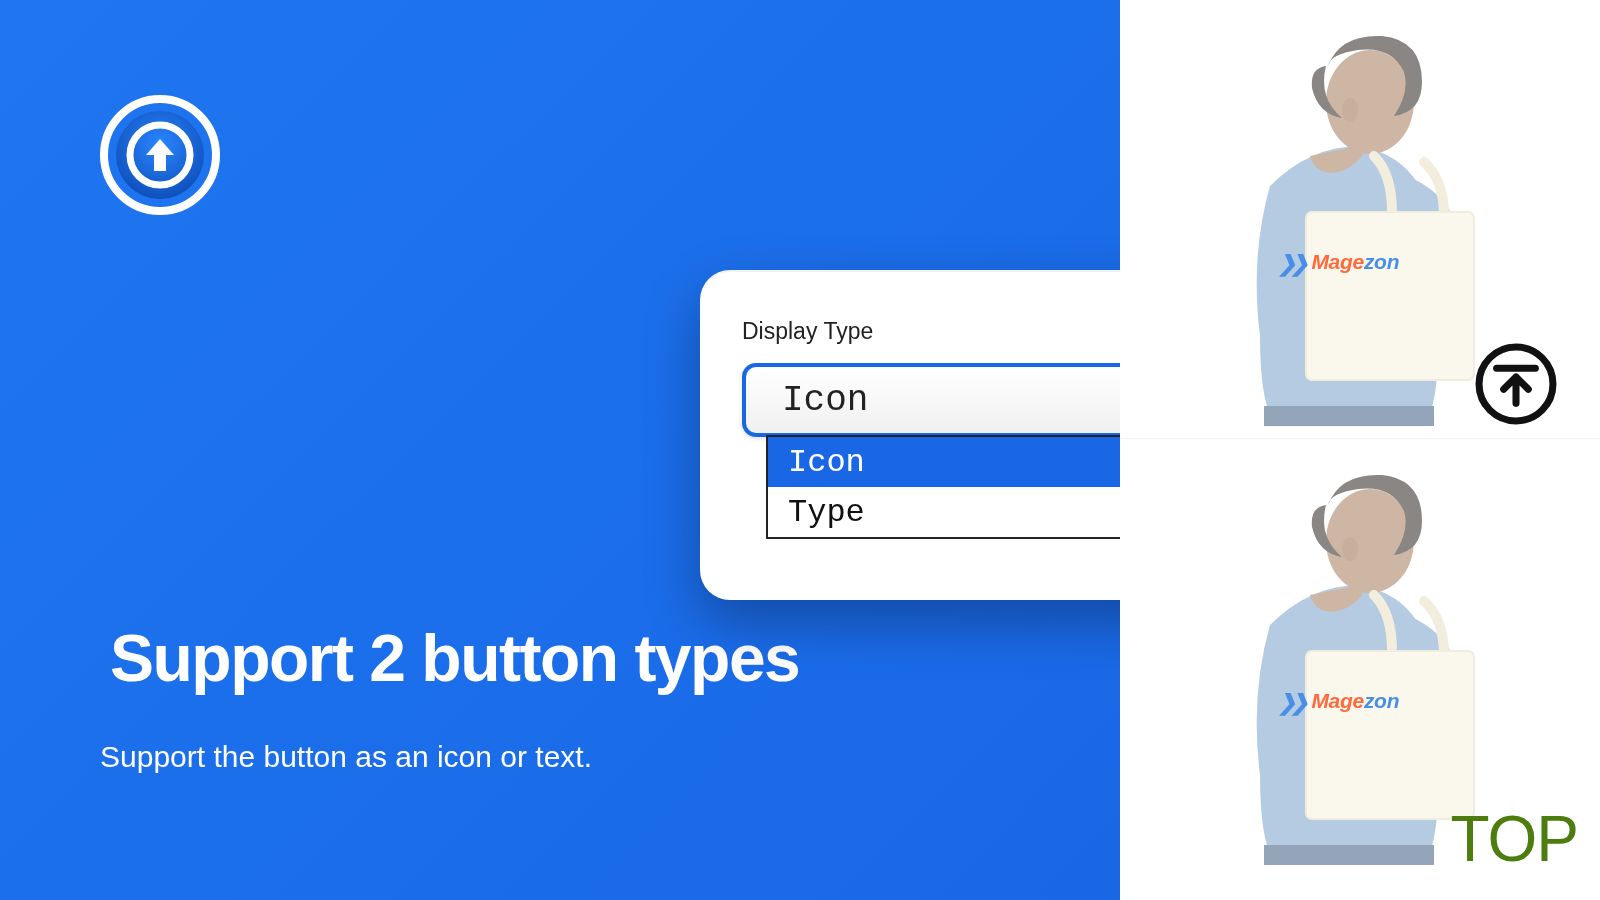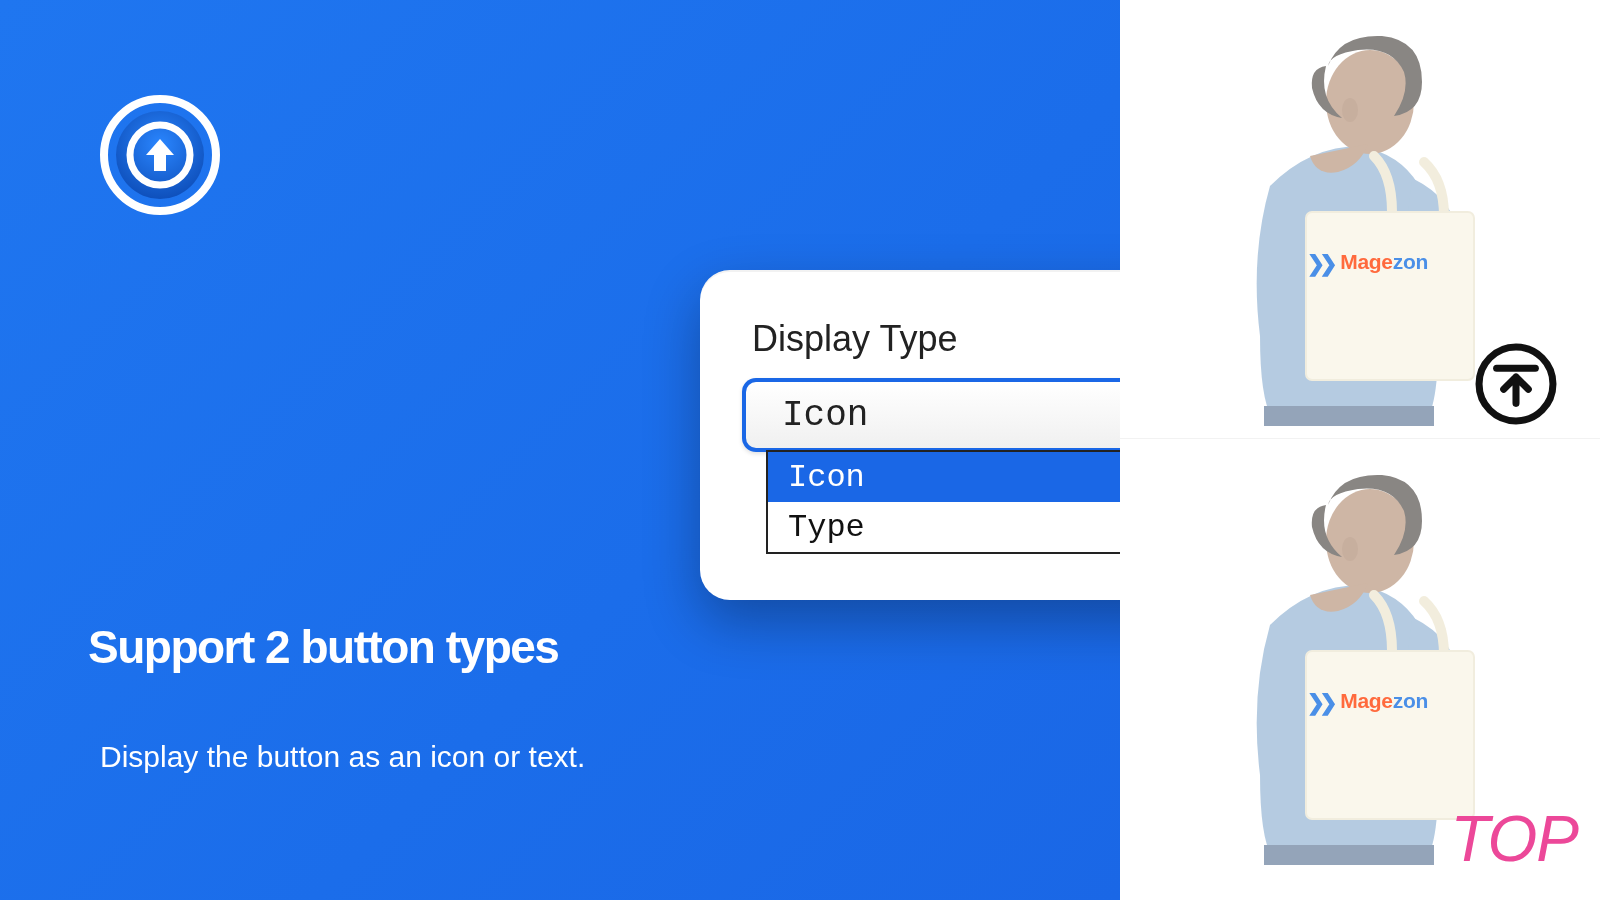--- a/index.html
+++ b/index.html
@@ -23,22 +23,22 @@
 
 .logo {
   position: absolute;
   left: 100px; top: 95px;
   width: 120px; height: 120px;
 }
 .logo svg { width: 100%; height: 100%; display: block; }
 
 .headline {
   position: absolute;
-  left: 88px; top: 620px;
-  font-size: 46px;
+  left: 110px; top: 620px;
+  font-size: 66px;
   font-weight: 800;
   letter-spacing: -1.5px;
   color: #fff;
 }
 .subline {
   position: absolute;
   left: 100px; top: 740px;
   font-size: 30px;
   font-weight: 400;
   color: #ffffff;
@@ -49,25 +49,24 @@
   position: absolute;
   left: 700px; top: 270px;
   width: 560px;
   height: 330px;
   background: #fff;
   border-radius: 30px;
   box-shadow: 0 22px 55px rgba(0,0,0,0.30), 0 2px 0 rgba(0,0,0,0.05) inset;
   padding: 48px 42px 42px 42px;
 }
 .card-label {
-  font-size: 36px;
+  font-size: 23px;
   color: #222;
   font-weight: 400;
   margin-bottom: 18px;
-  margin-left: 10px;
 }
 .select-box {
   position: relative;
   width: 100%;
   height: 74px;
   border: 4px solid #1a67e6;
   border-right: none;
   border-radius: 14px 0 0 14px;
   background: linear-gradient(#ffffff, #f0f0f0);
   display: flex;
@@ -122,24 +121,25 @@
   left: 40px; top: 6px;
   width: 360px; height: 420px;
   opacity: 0.55;
 }
 .model svg { width: 100%; height: 100%; display: block; }
 
 .bag-brand {
   position: absolute;
   left: 158px; top: 250px;
   width: 150px;
-  text-align: right;
+  text-align: left;
   font-size: 21px;
   font-weight: 700;
   letter-spacing: -0.3px;
+  font-style: italic;
 }
 .bag-brand .ic {
   display: inline-block;
   color: #4a8fe7;
   font-size: 22px;
   vertical-align: -2px;
   margin-right: 3px;
   letter-spacing: -6px;
 }
 .bag-brand .m1 { color: #ff6a3d; }
@@ -150,22 +150,21 @@
   right: 40px; top: 340px;
   width: 88px; height: 88px;
 }
 .scroll-icon svg { width: 100%; height: 100%; display: block; }
 .scroll-text {
   position: absolute;
   right: 22px; top: 802px;
   font-size: 64px;
   font-weight: 400;
   letter-spacing: -1px;
-  color: #ec4899;
-  font-style: italic;
+  color: #4d7c0f;
 }
 </style>
 </head>
 <body>
 
 <div class="stage">
 
   <div class="blue-panel">
     <div class="logo">
       <svg viewBox="0 0 120 120">
@@ -177,21 +176,21 @@
           </radialGradient>
         </defs>
         <circle cx="60" cy="60" r="44" fill="url(#lg)"></circle>
 
         <circle cx="60" cy="60" r="30" fill="none" stroke="#ffffff" stroke-width="7"></circle>
         <path d="M60 44 L74 60 L66 60 L66 76 L54 76 L54 60 L46 60 Z" fill="#ffffff"></path>
       </svg>
     </div>
 
     <div class="headline">Support 2 button types</div>
-    <div class="subline">Display the button as an icon or text.</div>
+    <div class="subline">Support the button as an icon or text.</div>
 
     <div class="card">
       <div class="card-label">Display Type</div>
       <div style="position:relative;font-family:Liberation Mono, monospace;">
         <div class="select-box">
           <span>Icon</span>
         </div>
         <div class="dropdown-list">
           <div class="dropdown-option selected">Icon</div>
           <div class="dropdown-option">Type</div>

